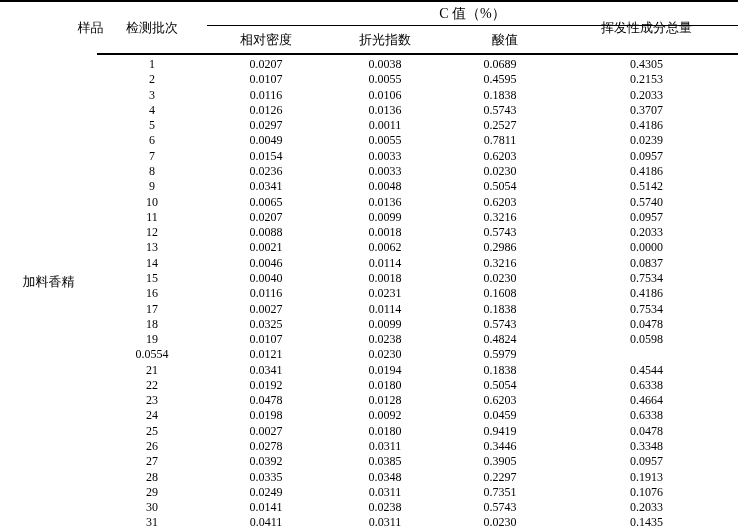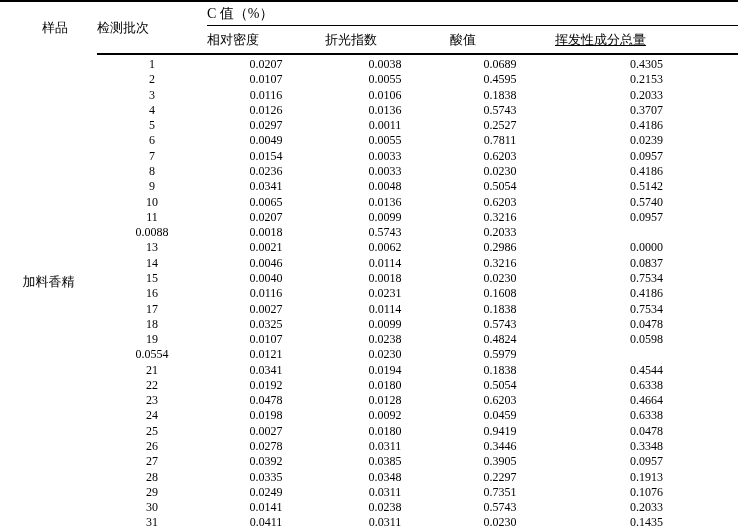--- a/index.html
+++ b/index.html
@@ -19,32 +19,32 @@
   .rule {
     position: absolute;
     background: #000000;
   }
   .rule-top       { left: 0;   top: 1;  width: 738px; height: 2px; }
   .rule-cgroup    { left: 207px; top: 25px; width: 531px; height: 1px; }
   .rule-headerbot { left: 97px;  top: 53px; width: 641px; height: 2px; }
 
   .hcell {
     position: absolute;
-    text-align: left;
+    text-align: center;
     font-size: 13px;
     line-height: 16px;
     white-space: nowrap;
   }
   .h-group  { left: 207px; top: 6px;  width: 531px; font-size: 14px; }
   .h-sample { left: 0;     top: 20px; width: 97px; margin-left: 42px;  }
   .h-batch  { left: 97px;  top: 20px; width: 110px; }
   .h-c0 { left: 207px; top: 32px; width: 118px; }
   .h-c1 { left: 325px; top: 32px; width: 120px; }
   .h-c2 { left: 450px; top: 32px; width: 110px; }
-  .h-c3 { left: 555px; top: 32px; width: 183px; text-decoration: underline; }
+  .h-c3 { left: 555px; top: 20px; width: 183px; }
 
   .sample-name {
     position: absolute;
     left: 0;
     top: 274px;
     width: 97px;
     text-align: center;
     font-size: 13px;
     line-height: 16px;
     white-space: nowrap;
@@ -172,20 +172,21 @@
       <div class="trow">
         <div class="tcell"></div>
         <div class="tcell">11</div>
         <div class="tcell">0.0207</div>
         <div class="tcell">0.0099</div>
         <div class="tcell">0.3216</div>
         <div class="tcell">0.0957</div>
       </div>
       <div class="trow">
         <div class="tcell"></div>
+        <div class="tcell">12</div>
         <div class="tcell">0.0088</div>
         <div class="tcell">0.0018</div>
         <div class="tcell">0.5743</div>
         <div class="tcell">0.2033</div>
       </div>
       <div class="trow">
         <div class="tcell"></div>
         <div class="tcell">13</div>
         <div class="tcell">0.0021</div>
         <div class="tcell">0.0062</div>

